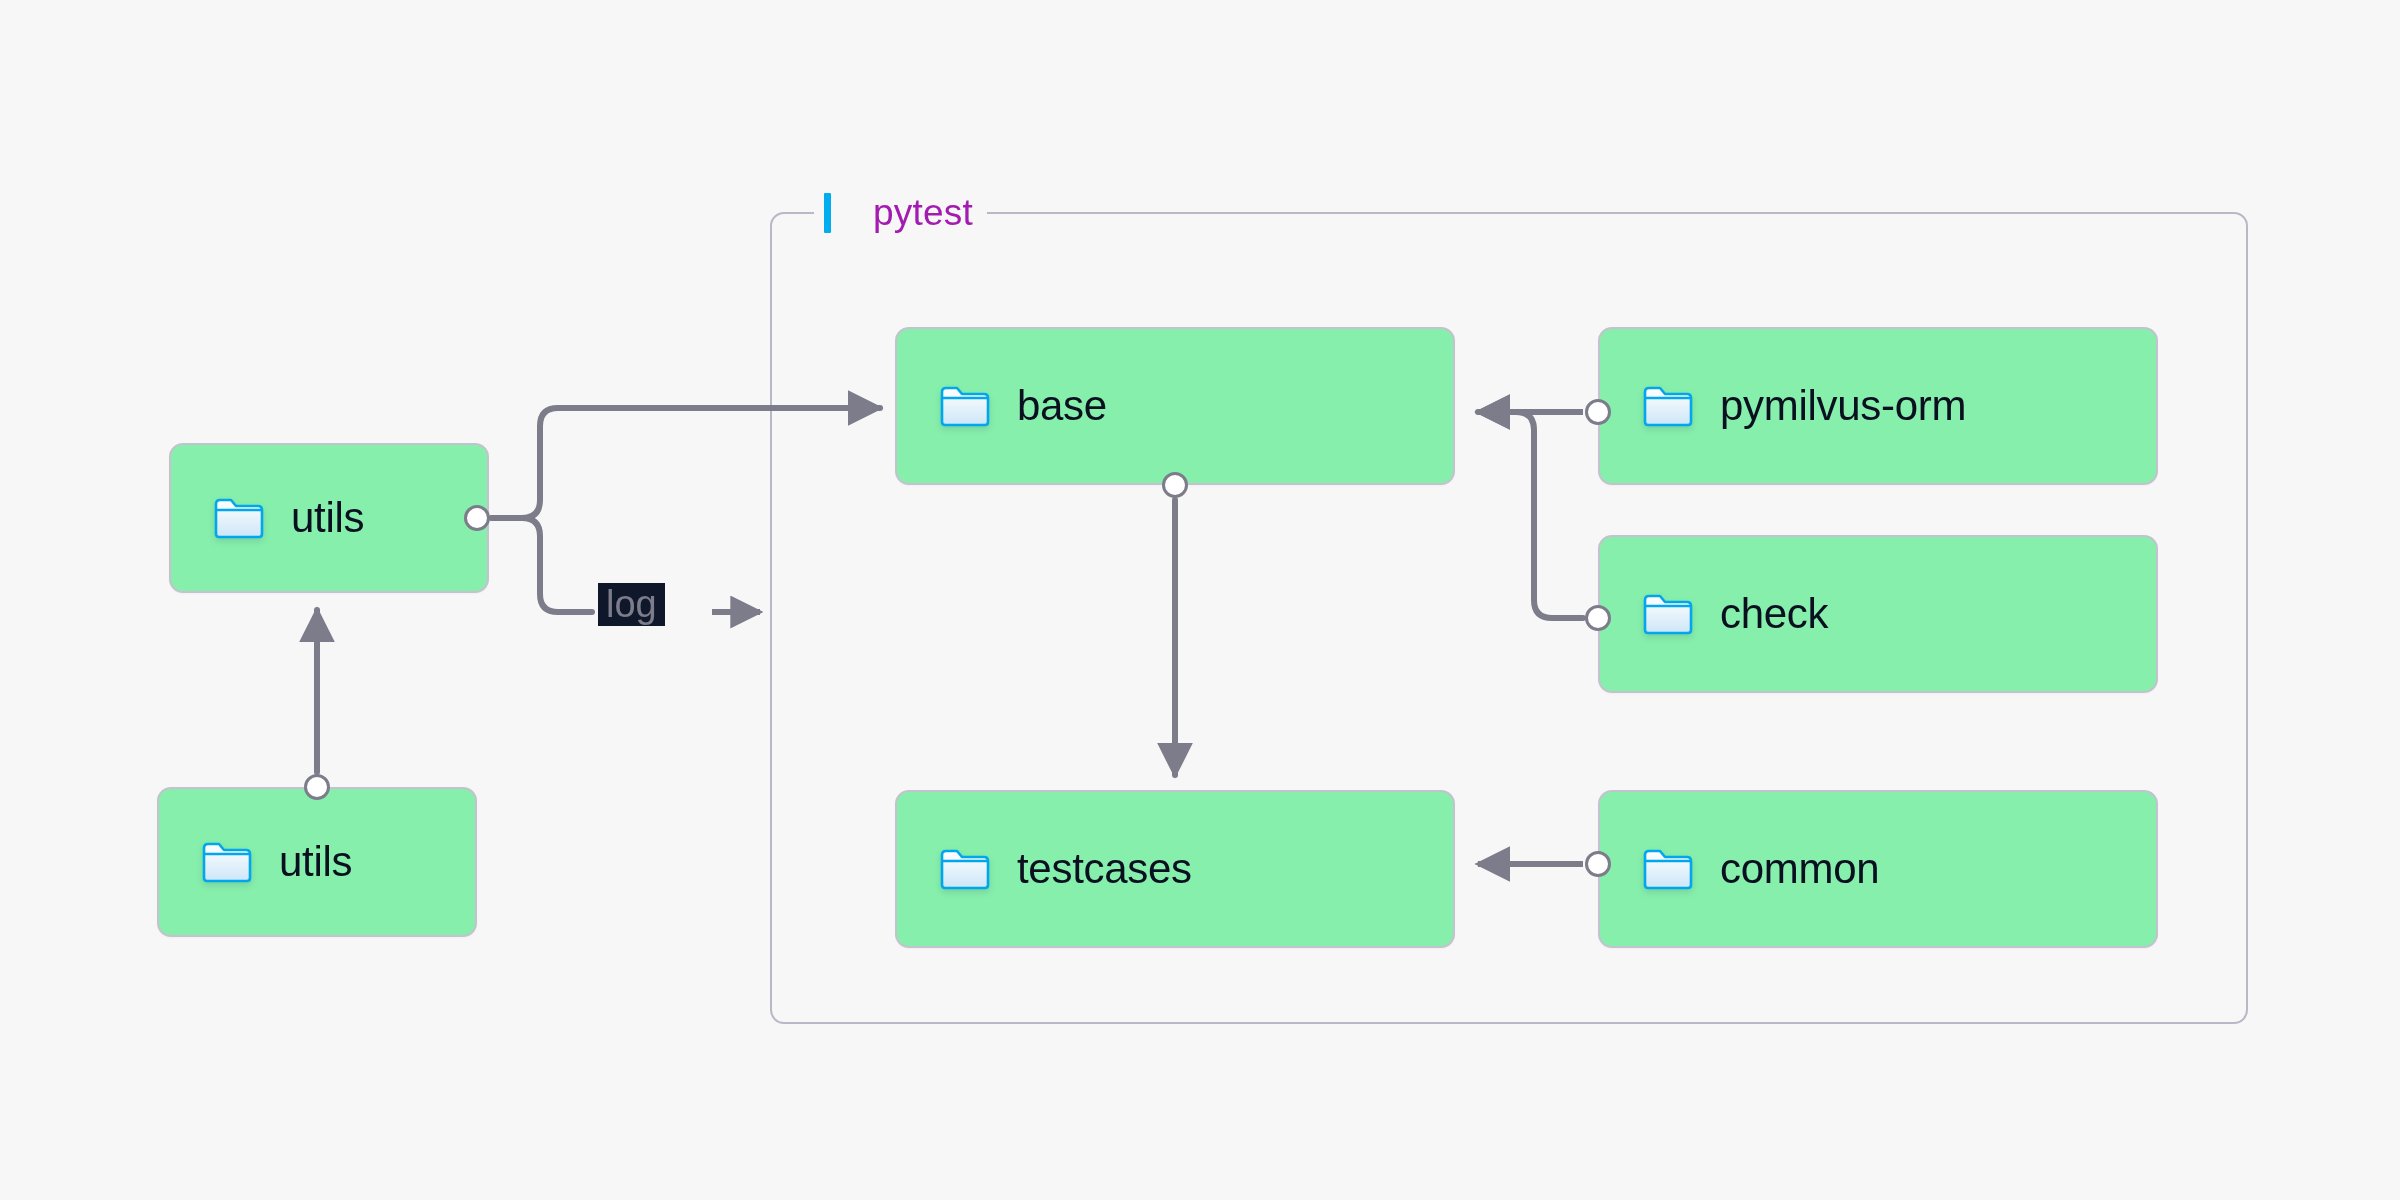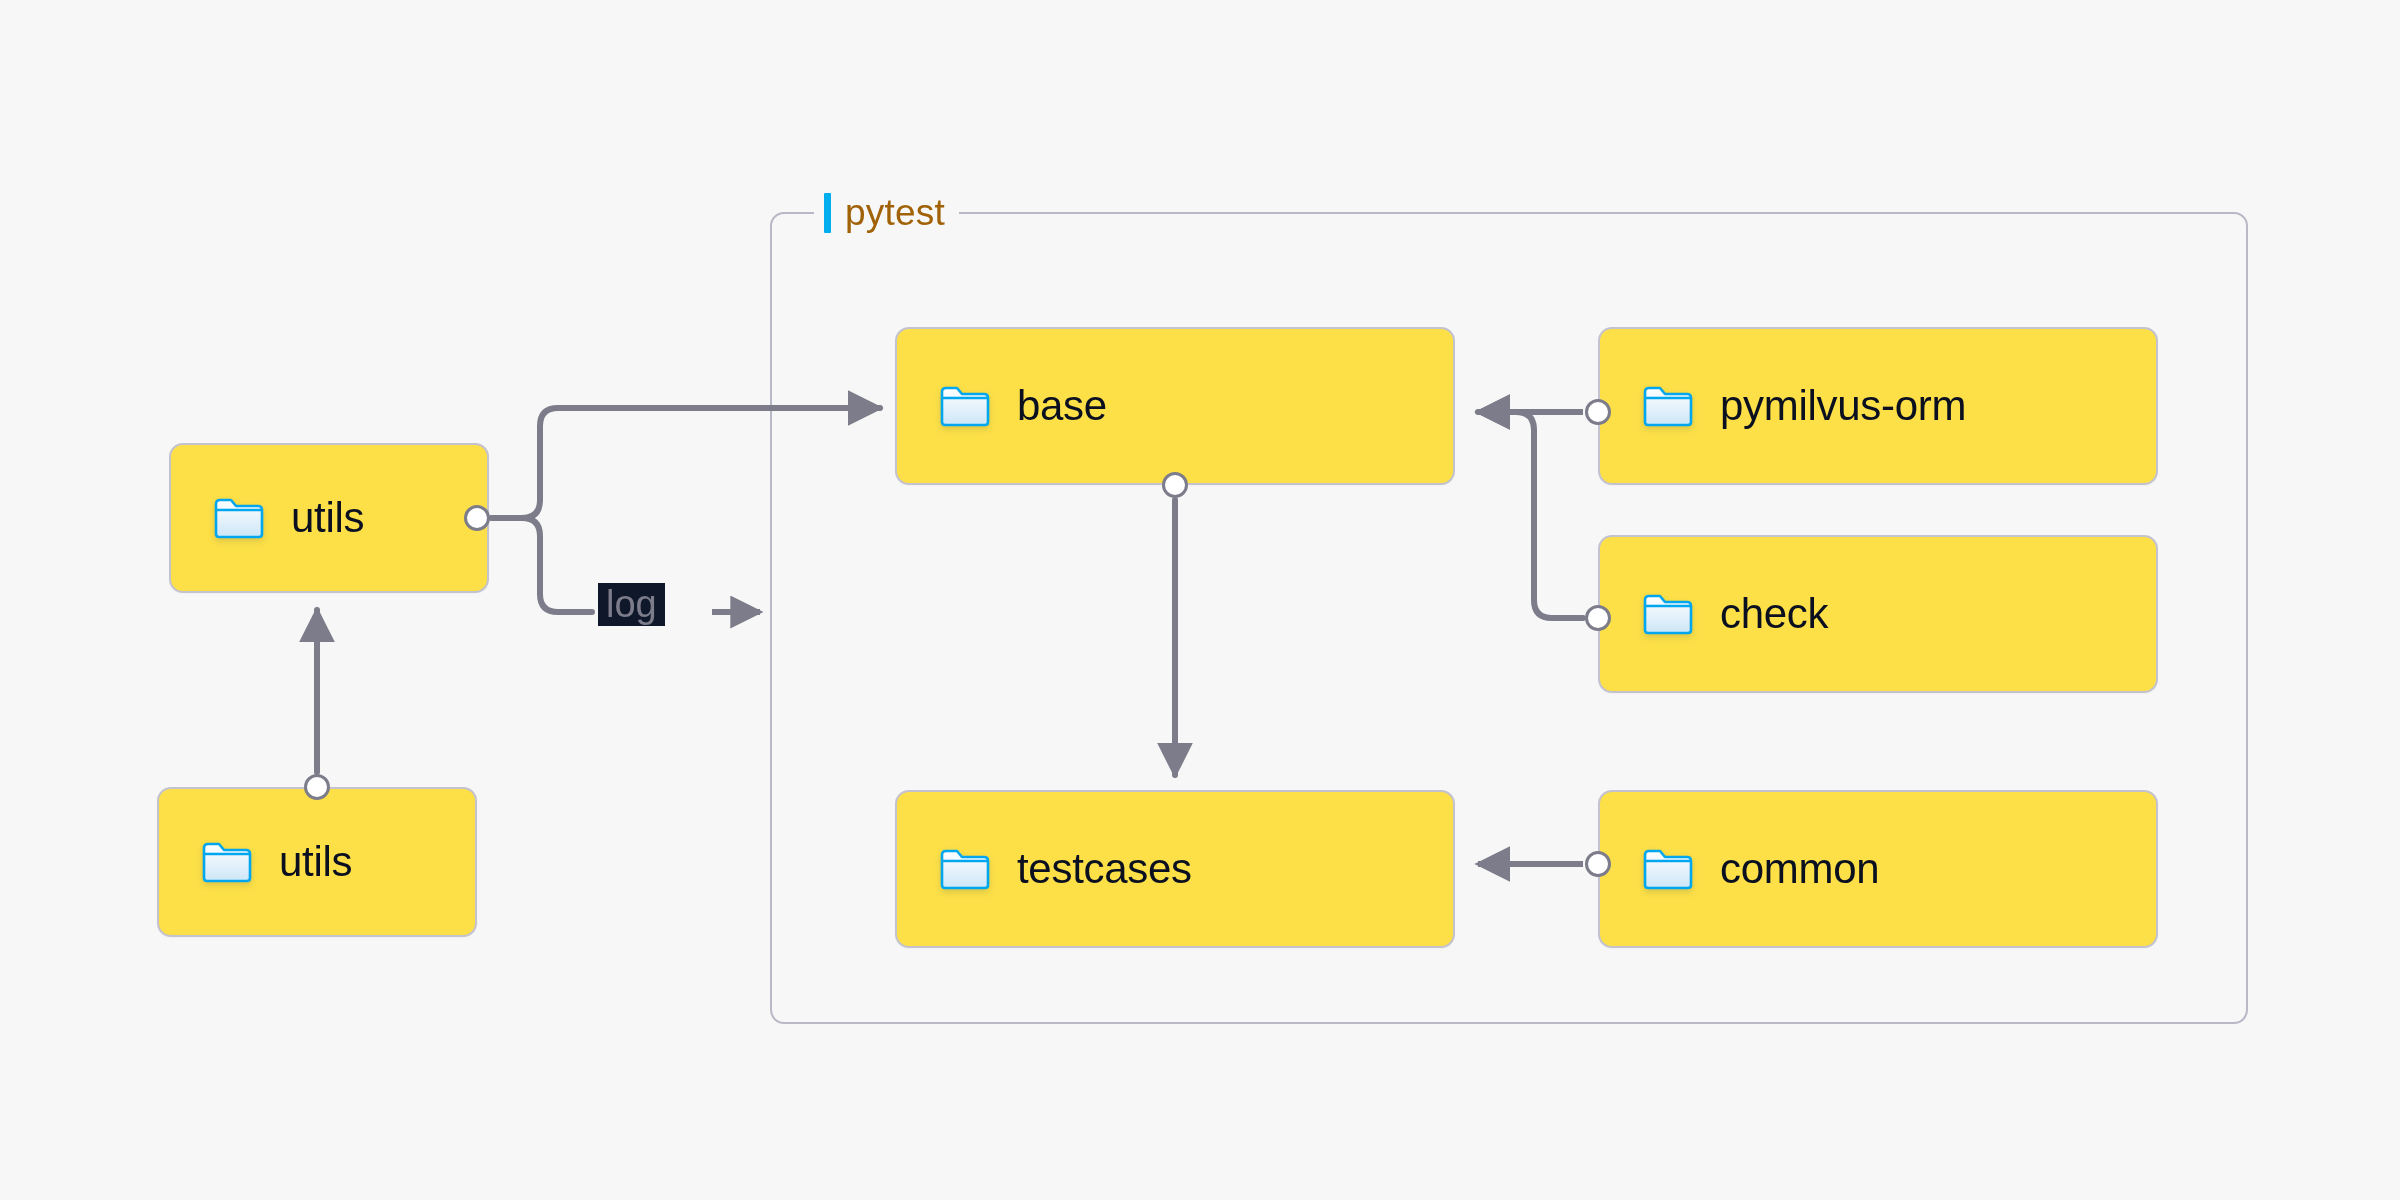--- a/index.html
+++ b/index.html
@@ -44,29 +44,30 @@
   }
   .group-accent {
     width: 7px;
     height: 40px;
     background: #00aeef;
     border-radius: 1px;
     flex: none;
   }
   .group-label-text {
     font-size: 37px;
-    color: #a16207;
+    color: #a21caf;
     letter-spacing: 0.2px;
     white-space: nowrap;
+    margin-left: 28px;
   }
 
   
   .node {
     position: absolute;
-    background: #fde047;
+    background: #86efac;
     border: 2px solid #c3c2ce;
     border-radius: 14px;
     display: flex;
     align-items: center;
     z-index: 2;
     box-shadow: 0 1px 2px rgba(16,24,40,0.03);
   }
   .node-inner {
     display: flex;
     align-items: center;

